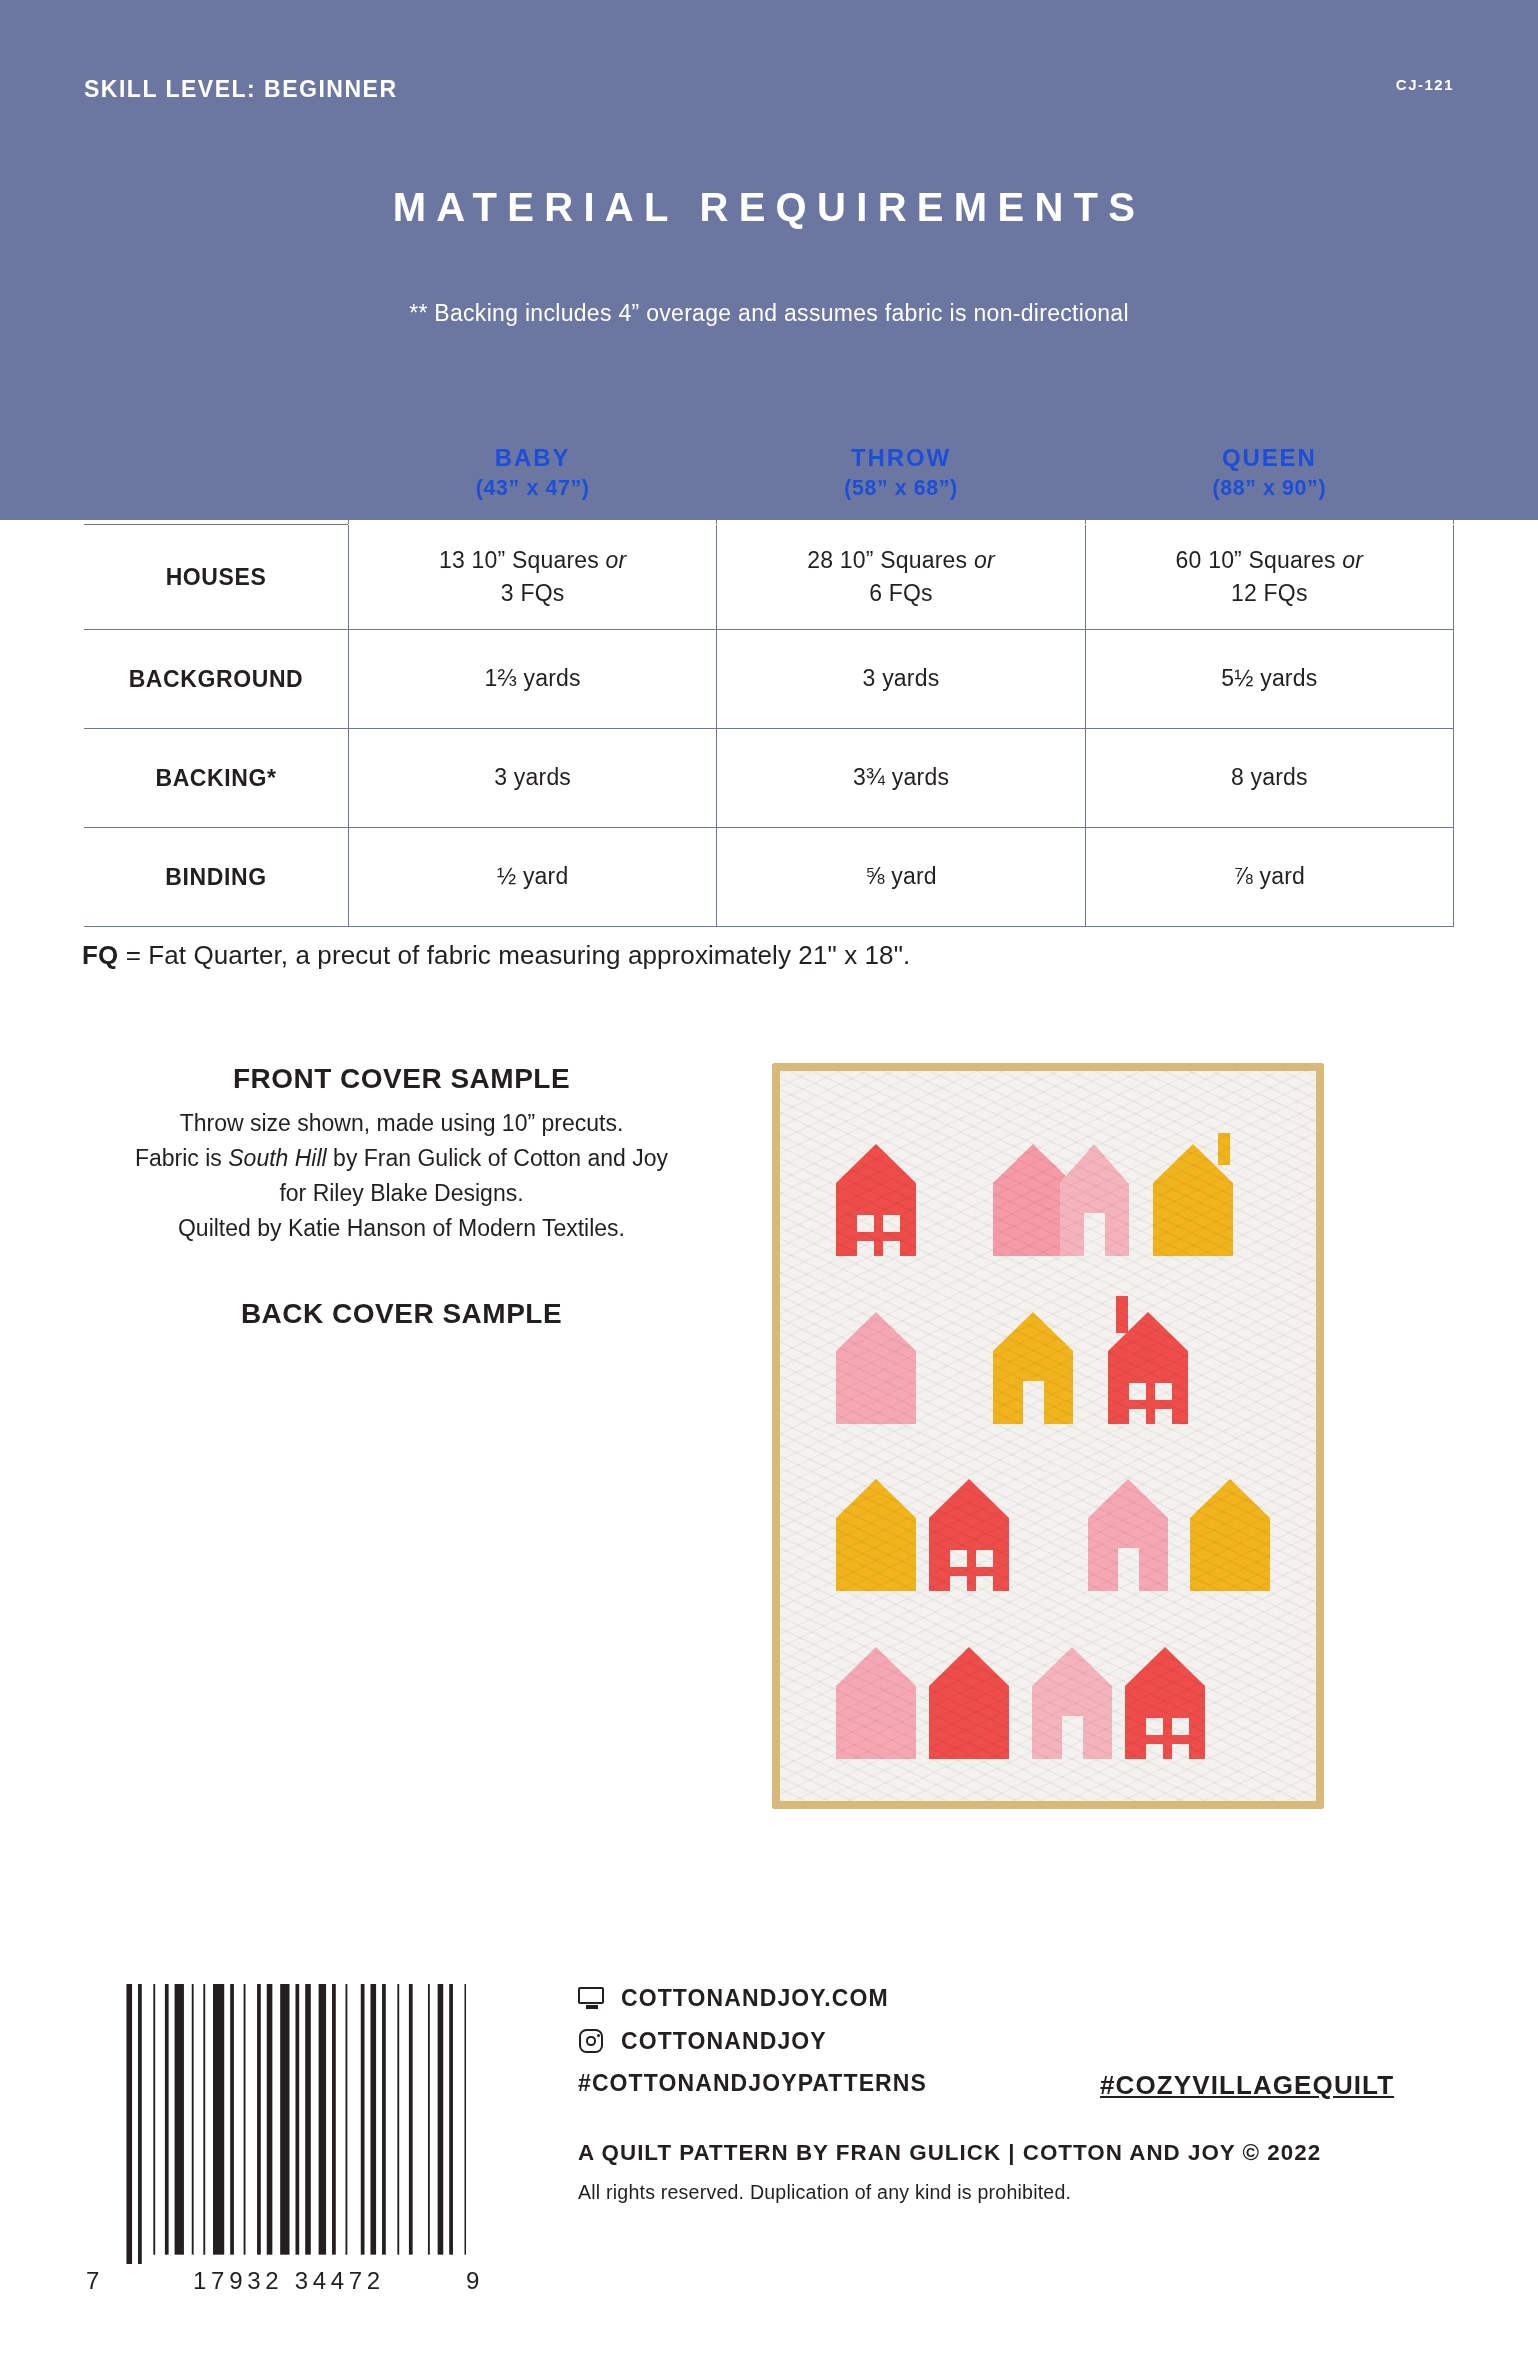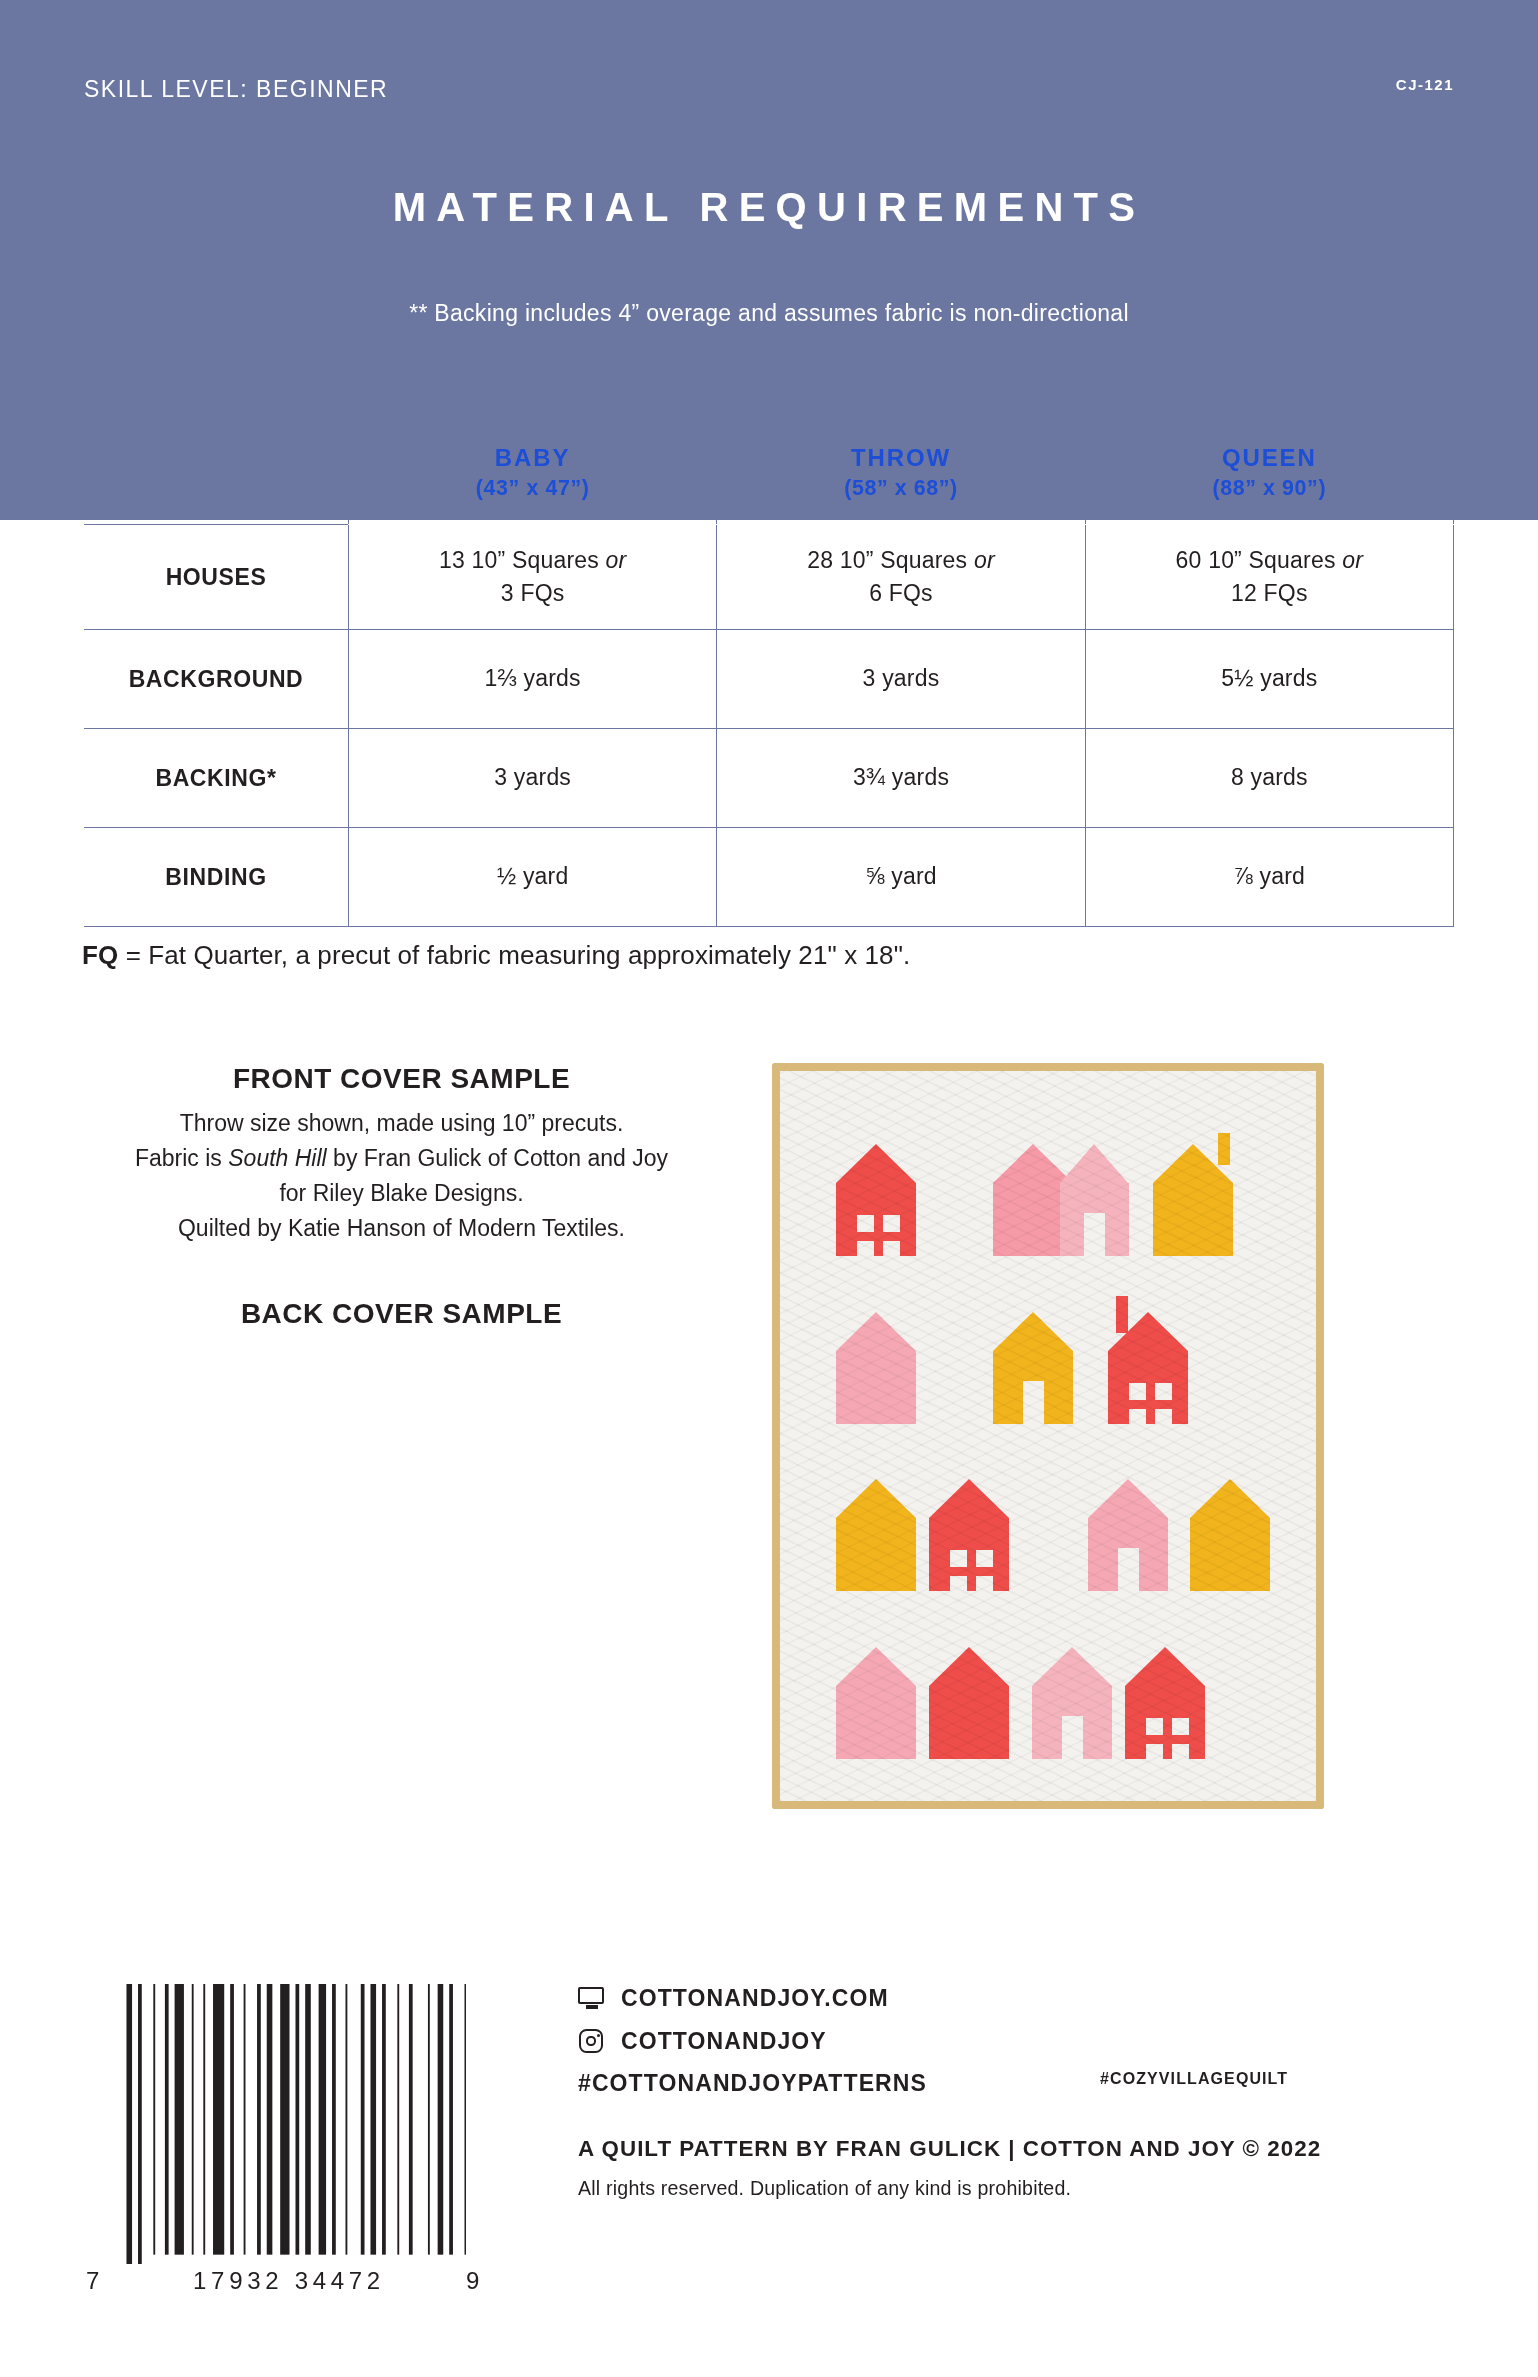--- a/index.html
+++ b/index.html
@@ -24,21 +24,21 @@
     width: 1538px;
     height: 520px;
     background: #6b77a0;
     color: #ffffff;
   }
   .skill-level {
     position: absolute;
     left: 84px;
     top: 76px;
     font-size: 23px;
-    font-weight: normal;
+    font-weight: bold;
     letter-spacing: 1.5px;
     text-transform: uppercase;
   }
   .pattern-code {
     position: absolute;
     right: 84px;
     top: 76px;
     font-size: 15px;
     font-weight: bold;
     letter-spacing: 1.5px;
@@ -266,21 +266,21 @@
   .footer-text {
     font-size: 23px;
     font-weight: bold;
     letter-spacing: 1.1px;
   }
   .hashtags {
     margin-top: 5.6px;
     display: flex;
   }
   .hashtags .tag1 { width: 522px; font-size: 23px; font-weight: bold; letter-spacing: 1.1px; }
-  .hashtags .tag2 { font-size: 16px; font-weight: bold; letter-spacing: 1.1px; }
+  .hashtags .tag2 { font-size: 26px; font-weight: bold; letter-spacing: 1.1px; text-decoration: underline; }
   .credit {
     margin-top: 39px;
     font-size: 22.4px;
     font-weight: bold;
     letter-spacing: 1px;
   }
   .rights {
     margin-top: 15px;
     font-size: 19.6px;
     font-weight: 300;

